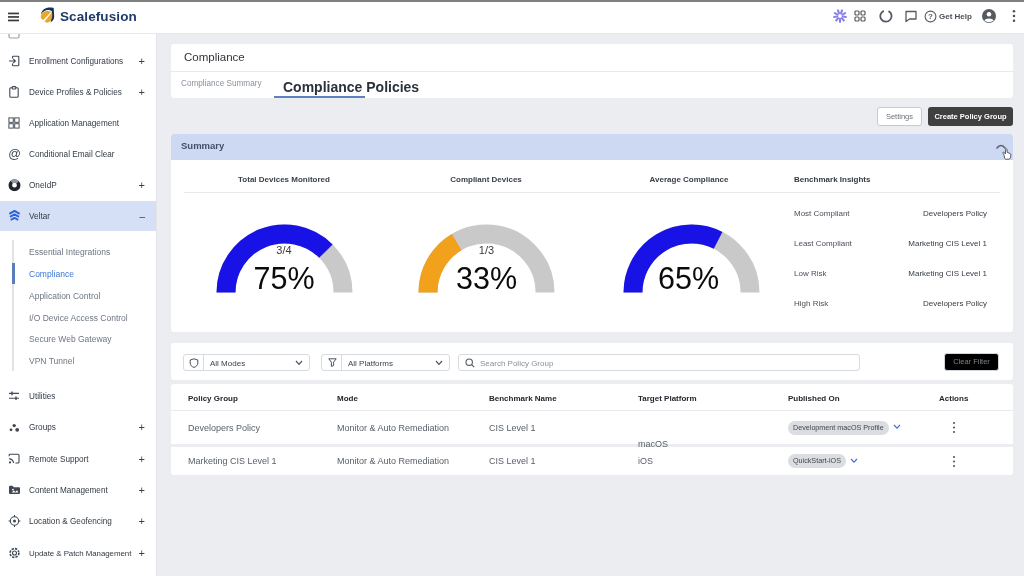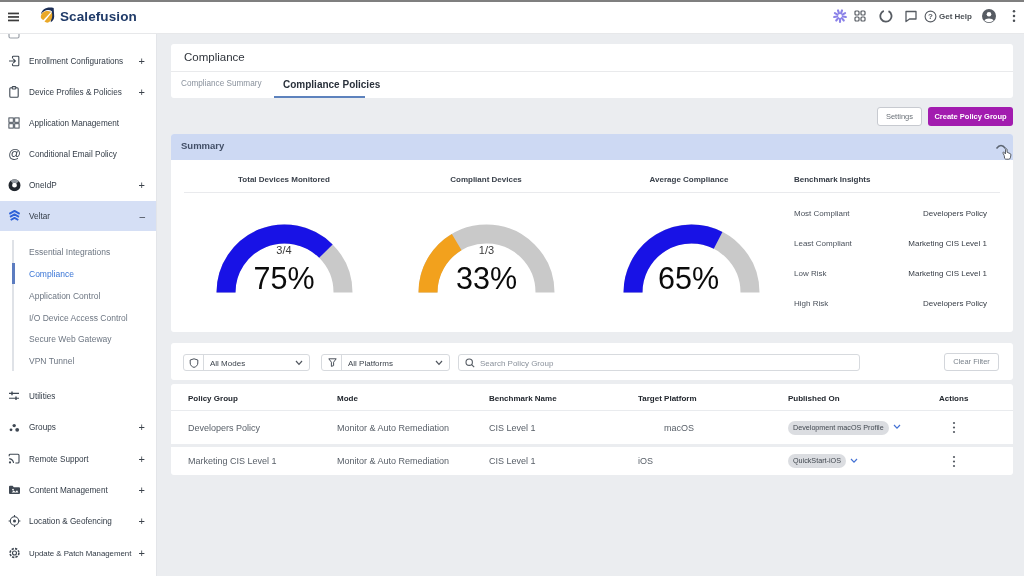--- a/index.html
+++ b/index.html
@@ -100,21 +100,21 @@
       <rect x="6.7" y="0.9" width="4.4" height="4.4" fill="none" stroke="#3f4853" stroke-width="0.95"></rect>
       <rect x="0.9" y="6.7" width="4.4" height="4.4" fill="none" stroke="#3f4853" stroke-width="0.95"></rect>
       <rect x="6.7" y="6.7" width="4.4" height="4.4" fill="none" stroke="#3f4853" stroke-width="0.95"></rect>
     </svg>
   <span class="txt">Application Management</span>
 </div>
 <div class="sitem" style="top:138px;">
   <svg width="13" height="13" viewBox="0 0 13 13">
       <text x="6.5" y="10.3" font-size="12.5" fill="#3f4853" text-anchor="middle" font-family="Liberation Sans">@</text>
     </svg>
-  <span class="txt">Conditional Email Policy</span>
+  <span class="txt">Conditional Email Clear</span>
 </div>
 <div class="sitem" style="top:169.5px;">
   <svg width="13" height="13" viewBox="0 0 13 13">
       <circle cx="6.5" cy="6.7" r="4.2" fill="none" stroke="#22272e" stroke-width="3.6"></circle>
       <path d="M3.6 3.6 A4.2 4.2 0 0 1 9.6 3.8" fill="none" stroke="#979da4" stroke-width="3.4"></path>
     </svg>
   <span class="txt">OneIdP</span>
     <span class="plus">+</span>
 </div>
 <div class="abs" style="left:0;top:201px;width:156px;height:30px;background:#d5dff5;"></div>
@@ -195,25 +195,25 @@
   .b-row-l { position:absolute; left:794px; font-size:8px; color:#4a515b; }
   .b-row-v { position:absolute; font-size:8px; color:#363c45; right:37px; text-align:right; }
   .th { position:absolute; font-size:8px; font-weight:bold; color:#22272e; top:50%; transform:translateY(-50%); }
   .td { position:absolute; font-size:9px; color:#596069; top:50%; transform:translateY(-50%); }
 </style>
 
 <div class="card" style="left:171px;top:44px;width:842px;height:54px;"></div>
 <div class="abs" style="left:184px;top:51px;font-size:11.5px;color:#30353c;">Compliance</div>
 <div class="abs" style="left:171px;top:71px;width:842px;height:1px;background:#e9eaec;"></div>
 <div class="abs" style="left:181px;top:79px;font-size:8.2px;color:#8a929d;">Compliance Summary</div>
-<div class="abs" style="left:283px;top:79px;font-size:10px;font-weight:bold;color:#2a313b;">Compliance Policies</div>
+<div class="abs" style="left:283px;top:79px;font-size:14px;font-weight:bold;color:#2a313b;">Compliance Policies</div>
 <div class="abs" style="left:274px;top:95.5px;width:91px;height:2px;background:#5d82bd;"></div>
 
 <div class="abs" style="left:877px;top:106.5px;width:45px;height:19px;background:#ffffff;border:1px solid #c7cad0;border-radius:3px;font-size:7.5px;color:#6b7178;text-align:center;line-height:17px;">Settings</div>
-<div class="abs" style="left:928px;top:106.5px;width:85px;height:19px;background:#a21caf;border-radius:3px;font-size:7.5px;font-weight:bold;color:#ffffff;text-align:center;line-height:19px;">Create Policy Group</div>
+<div class="abs" style="left:928px;top:106.5px;width:85px;height:19px;background:#404040;border-radius:3px;font-size:7.5px;font-weight:bold;color:#ffffff;text-align:center;line-height:19px;">Create Policy Group</div>
 
 <div class="card" style="left:171px;top:134px;width:842px;height:198px;"></div>
 <div class="abs" style="left:171px;top:134px;width:842px;height:25.5px;background:#cdd9f3;border-radius:3px 3px 0 0;"></div>
 <div class="abs" style="left:181px;top:140px;font-size:9.5px;font-weight:bold;color:#414e66;">Summary</div>
 <svg class="abs" style="left:995px;top:142px;" width="12" height="8" viewBox="0 0 12 8">
     <path d="M1.5 6.5 Q6 0.5 10.5 6.5" fill="none" stroke="#5b6470" stroke-width="1.4"></path>
   </svg>
 <svg class="abs" style="left:1001px;top:148px;" width="11" height="13" viewBox="0 0 11 13">
   <path d="M3.2 7.5 L2 5.2 C1.6 4.4 2.6 3.7 3.2 4.4 L4.4 5.9 L4.6 1.4 C4.6 0.5 5.9 0.5 6 1.4 L6.2 4.3 L9.2 5.6 C9.8 5.9 10 6.3 9.9 7 L9.4 9.8 C9.3 10.6 8.6 11.2 7.8 11.2 L5.2 11.2 C4.5 11.2 4 10.9 3.6 10.3 Z" fill="#ffffff" stroke="#444a52" stroke-width="0.9"></path>
 </svg>
@@ -274,37 +274,37 @@
       <path d="M1 1 L4 4.4 L7 1" fill="none" stroke="#50565e" stroke-width="1.2"></path>
     </svg>
 </div>
 <div class="abs" style="left:458px;top:353.5px;width:402px;height:17px;border:1px solid #d7dade;border-radius:3px;background:#fff;">
   <svg style="position:absolute;left:6px;top:3.5px;" width="10" height="10" viewBox="0 0 10 10">
       <circle cx="4.2" cy="4.2" r="3.2" fill="none" stroke="#555b63" stroke-width="1.1"></circle>
       <path d="M6.6 6.6 L9.2 9.2" stroke="#555b63" stroke-width="1.1"></path>
     </svg>
   <span style="position:absolute;left:21px;top:4px;font-size:8px;color:#8a919b;">Search Policy Group</span>
 </div>
-<div class="abs" style="left:944px;top:352.5px;width:55px;height:18px;border:1px solid #d3d6db;border-radius:3px;background:#ffffff;font-size:7.5px;color:#7b838c;text-align:center;line-height:16px;">Clear Filter</div>
+<div class="abs" style="left:944px;top:352.5px;width:55px;height:18px;border:1px solid #d3d6db;border-radius:3px;background:#000000;font-size:7.5px;color:#7b838c;text-align:center;line-height:16px;">Clear Filter</div>
 
 <div class="card" style="left:171px;top:384px;width:842px;height:27px;border-radius:3px 3px 0 0;border-bottom:1px solid #e9ebee;"></div>
 <div class="abs" style="left:171px;top:384px;width:842px;height:27px;">
   <span class="th" style="left:17px;">Policy Group</span>
   <span class="th" style="left:166px;">Mode</span>
   <span class="th" style="left:318px;">Benchmark Name</span>
   <span class="th" style="left:467px;">Target Platform</span>
   <span class="th" style="left:617px;">Published On</span>
   <span class="th" style="left:768px;">Actions</span>
 </div>
 <div class="abs" style="left:171px;top:411px;width:842px;height:33px;background:#fff;"></div>
 <div class="abs" style="left:171px;top:411px;width:842px;height:33px;">
   <span class="td" style="left:17px;">Developers Policy</span>
   <span class="td" style="left:166px;">Monitor &amp; Auto Remediation</span>
   <span class="td" style="left:318px;">CIS Level 1</span>
-  <span class="td" style="left:493px;">macOS</span>
+  <span class="td" style="left:467px;margin-top:16px;">macOS</span>
   <div style="position:absolute;left:617px;top:50%;transform:translateY(-50%);height:14px;background:#dbdde1;border-radius:7px;font-size:7.2px;color:#40474f;line-height:14px;padding:0 5px;">Development macOS Profile</div>
   <svg style="position:absolute;left:722px;top:13px;" width="8" height="6" viewBox="0 0 8 6">
       <path d="M1 1 L4 4.2 L7 1" fill="none" stroke="#4371d4" stroke-width="1.2"></path>
     </svg>
   <svg style="position:absolute;left:780px;top:10px;" width="6" height="13" viewBox="0 0 6 13">
       <circle cx="3" cy="2" r="1.1" fill="#555b63"></circle>
       <circle cx="3" cy="6.5" r="1.1" fill="#555b63"></circle>
       <circle cx="3" cy="11" r="1.1" fill="#555b63"></circle>
     </svg>
 </div>

